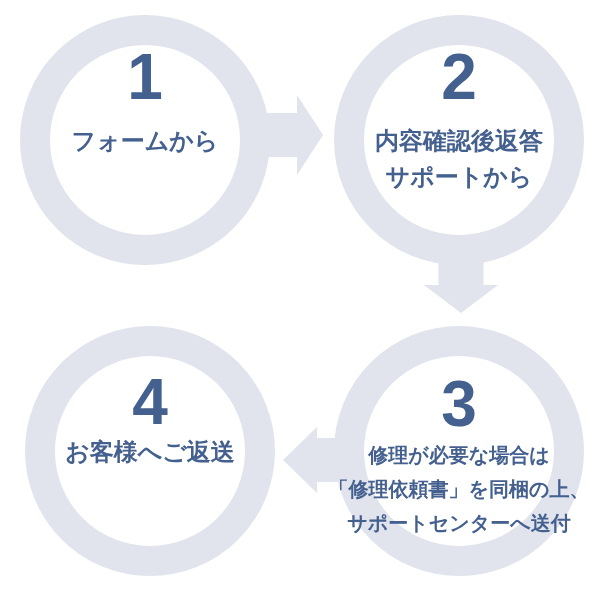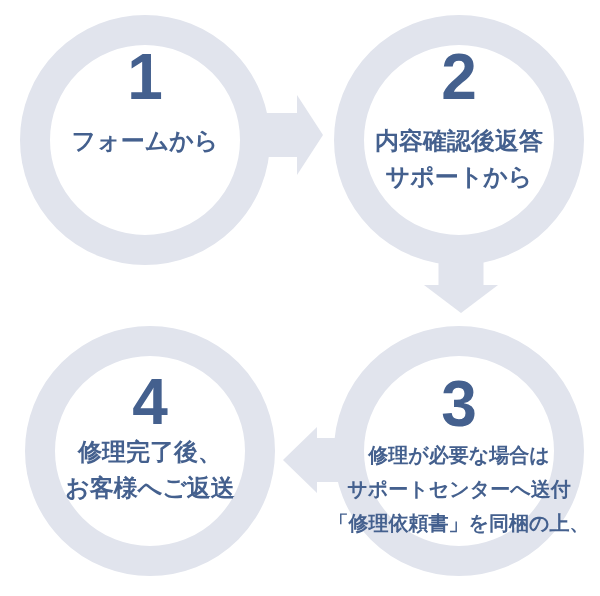--- a/index.html
+++ b/index.html
@@ -102,33 +102,32 @@
     <svg width="74" height="63" viewBox="0 0 74 63" aria-hidden="true">
       <polygon points="14.5,0 59.5,0 59.5,35 74,35 37,63 0,35 14.5,35"></polygon>
     </svg>
   </div>
 
   <section class="step s3">
     <div class="ring"></div>
     <div class="content">
       <div class="num">3</div>
       <div class="line">修理が必要な場合は</div>
+      <div class="line">「修理依頼書」を同梱の上、</div>
       <div class="line">サポートセンターへ送付</div>
-      <div class="line">「修理依頼書」を同梱の上、</div>
     </div>
   </section>
 
   <div class="arrow arrow-left">
     <svg width="62" height="66" viewBox="0 0 62 66" aria-hidden="true">
       <polygon points="0,33 34,0 34,11 62,11 62,55 34,55 34,66"></polygon>
     </svg>
   </div>
 
   <section class="step s4">
     <div class="ring"></div>
     <div class="content">
       <div class="num">4</div>
-      <div class="line">修理完了後、</div>
       <div class="line">お客様へご返送</div>
     </div>
   </section>
 
 </div>
 
 </body></html>

